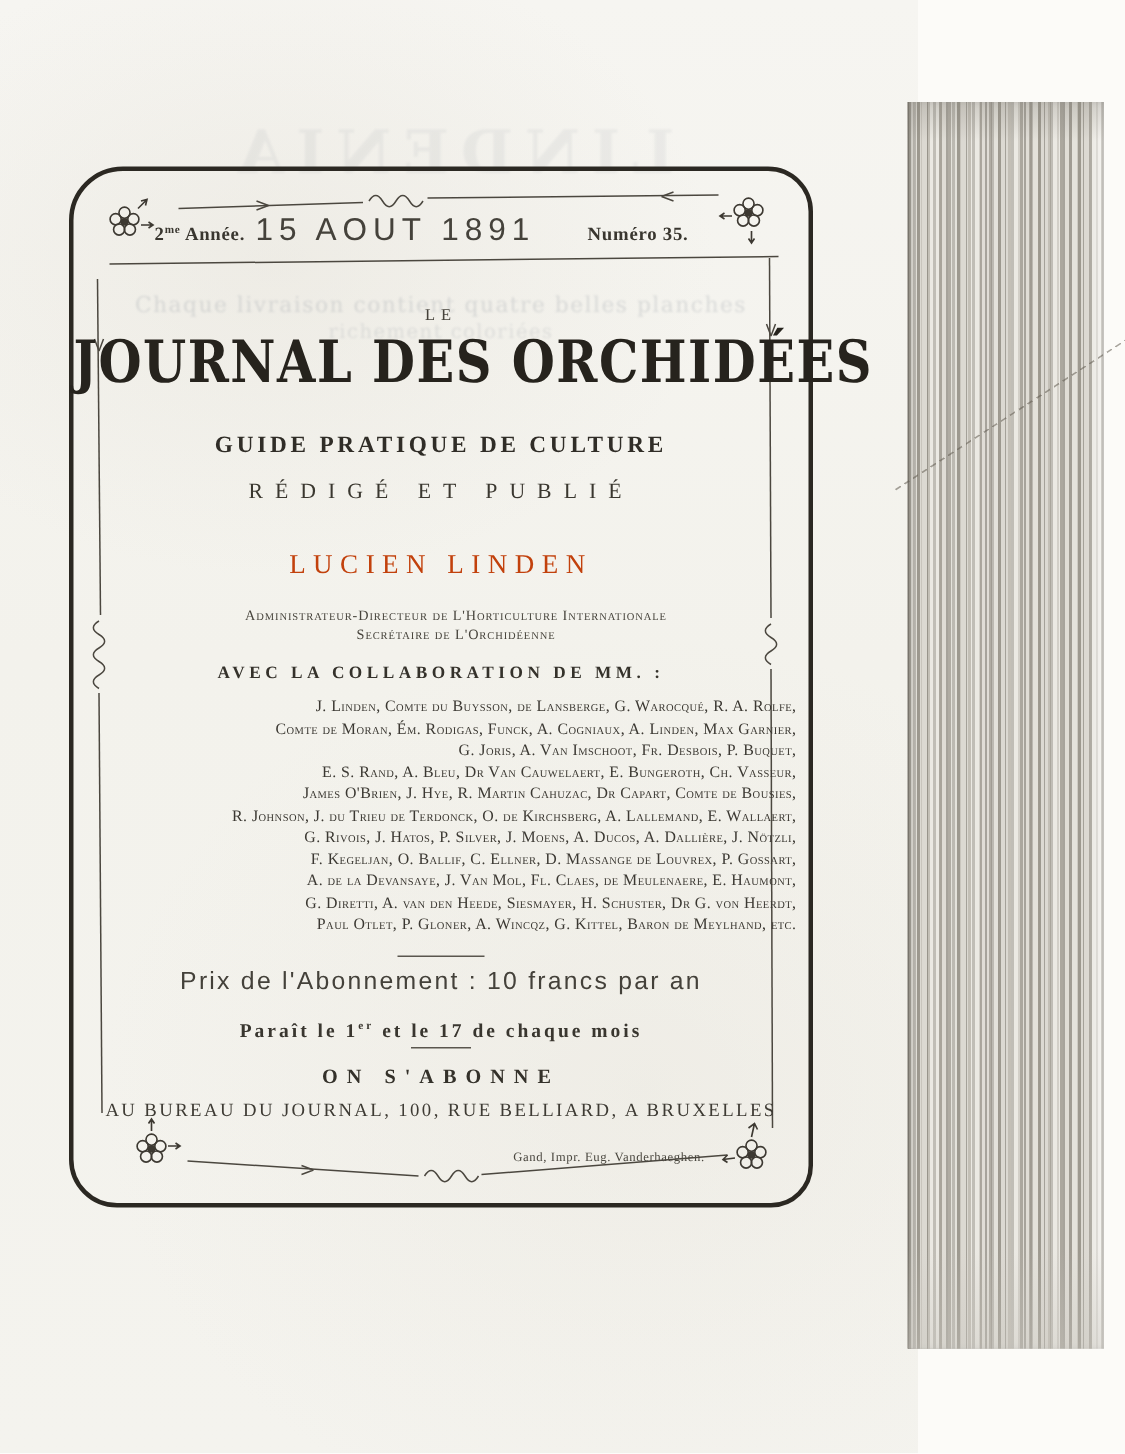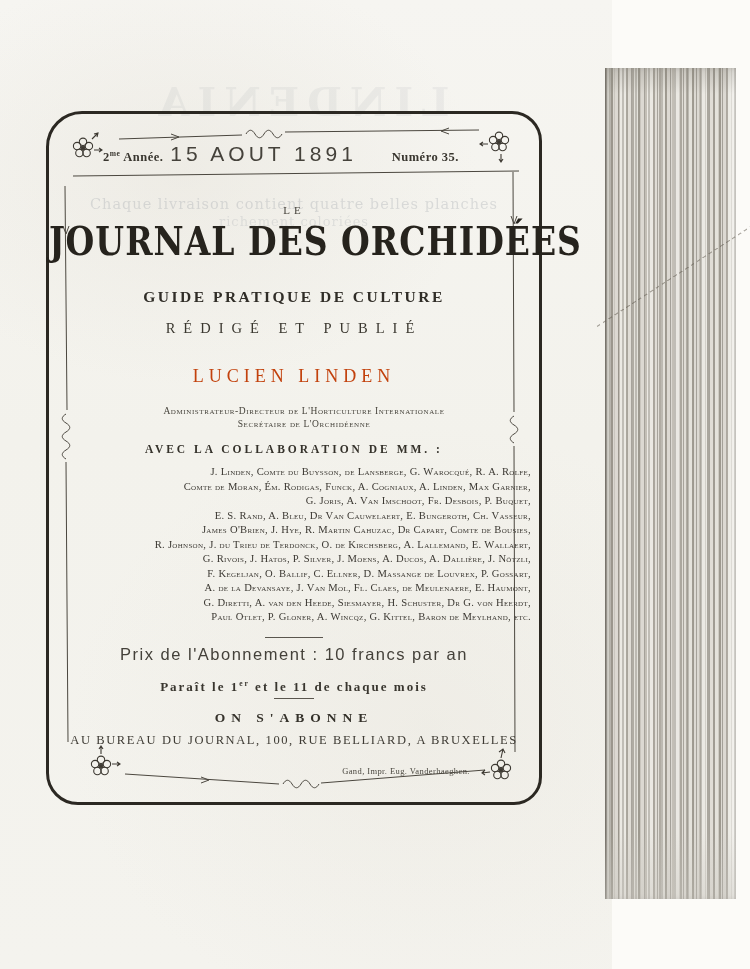--- a/index.html
+++ b/index.html
@@ -182,21 +182,21 @@
       <div>G. Rivois, J. Hatos, P. Silver, J. Moens, A. Ducos, A. Dallière, J. Nötzli,</div>
       <div>F. Kegeljan, O. Ballif, C. Ellner, D. Massange de Louvrex, P. Gossart,</div>
       <div>A. de la Devansaye, J. Van Mol, Fl. Claes, de Meulenaere, E. Haumont,</div>
       <div>G. Diretti, A. van den Heede, Siesmayer, H. Schuster, Dr G. von Heerdt,</div>
       <div>Paul Otlet, P. Gloner, A. Wincqz, G. Kittel, Baron de Meylhand, etc.</div>
     </div>
 
     <div class="divider div1"></div>
 
     <div class="abs price">Prix de l'Abonnement : 10 francs par an</div>
-    <div class="abs parait"><span>Paraît le 1</span><sup>er</sup><span> et le 11 de chaque mois</span></div>
+    <div class="abs parait"><span>Paraît le 1</span><sup>er</sup><span> et le 17 de chaque mois</span></div>
 
     <div class="divider div2"></div>
 
     <div class="abs abonne">ON S'ABONNE</div>
     <div class="abs address">AU BUREAU DU JOURNAL, 100, RUE BELLIARD, A BRUXELLES</div>
 
     <div class="imprint">Gand, Impr. Eug. Vanderhaeghen.</div>
   </div>
 
 </div>

